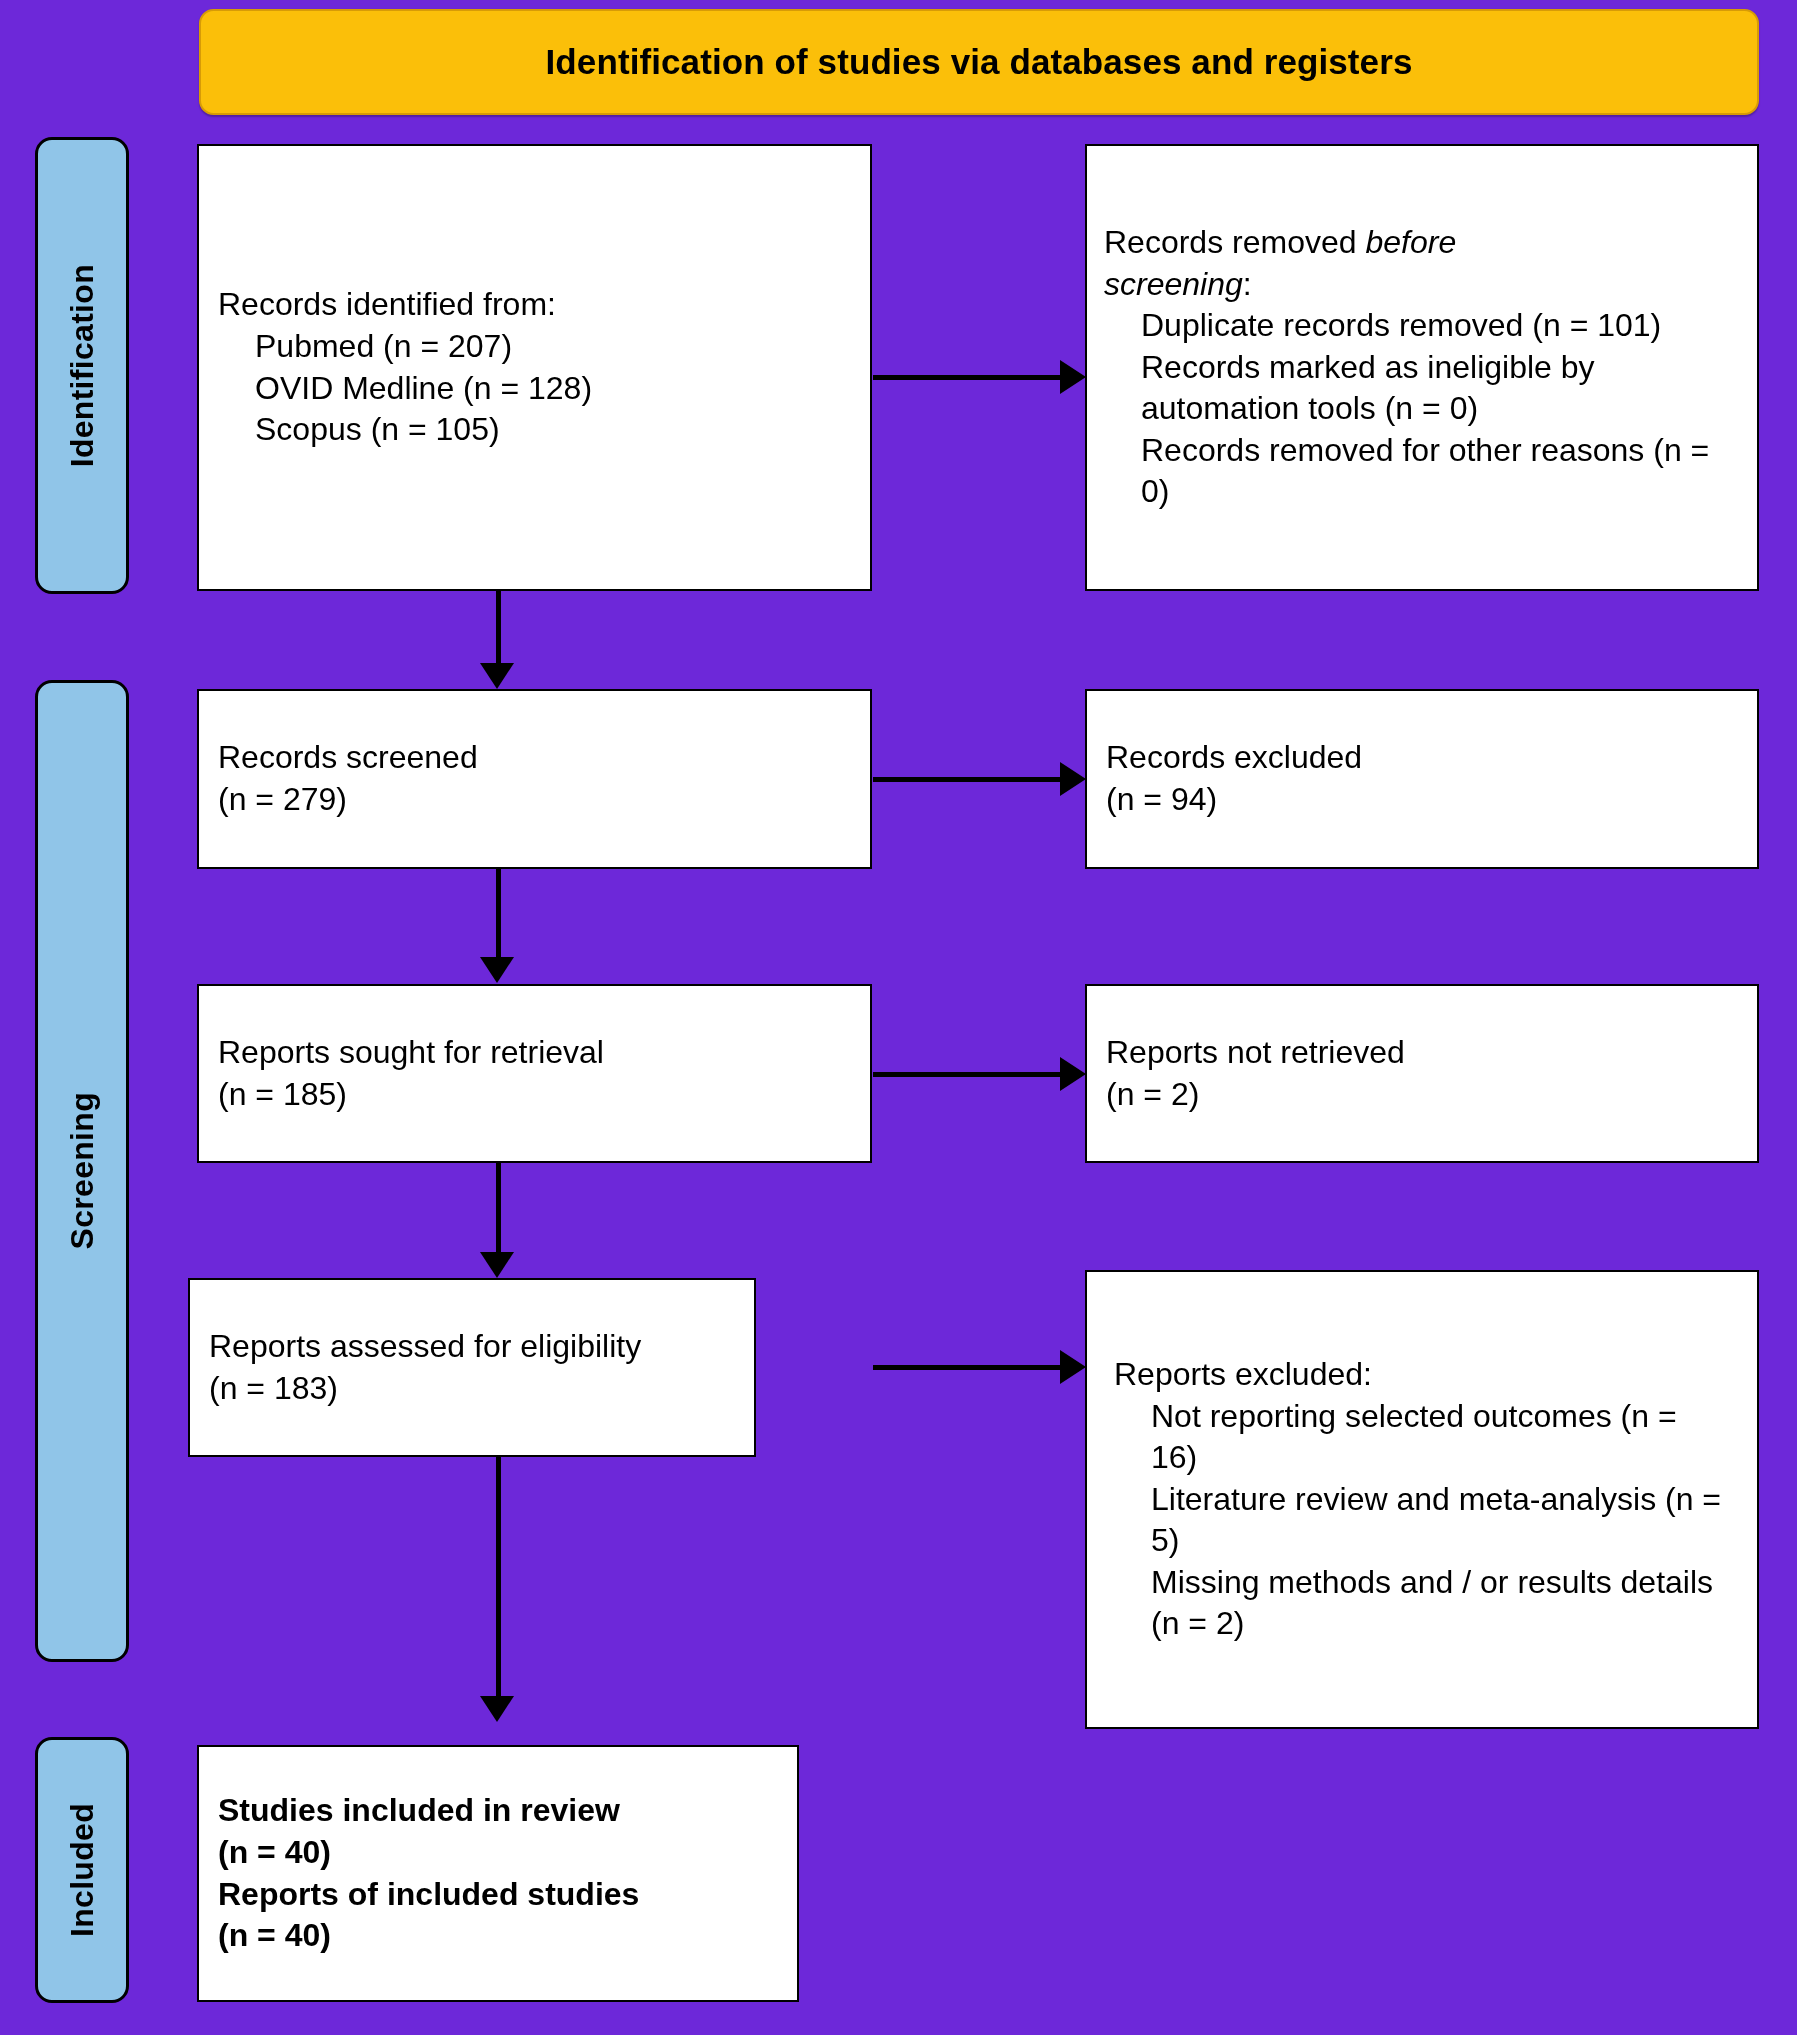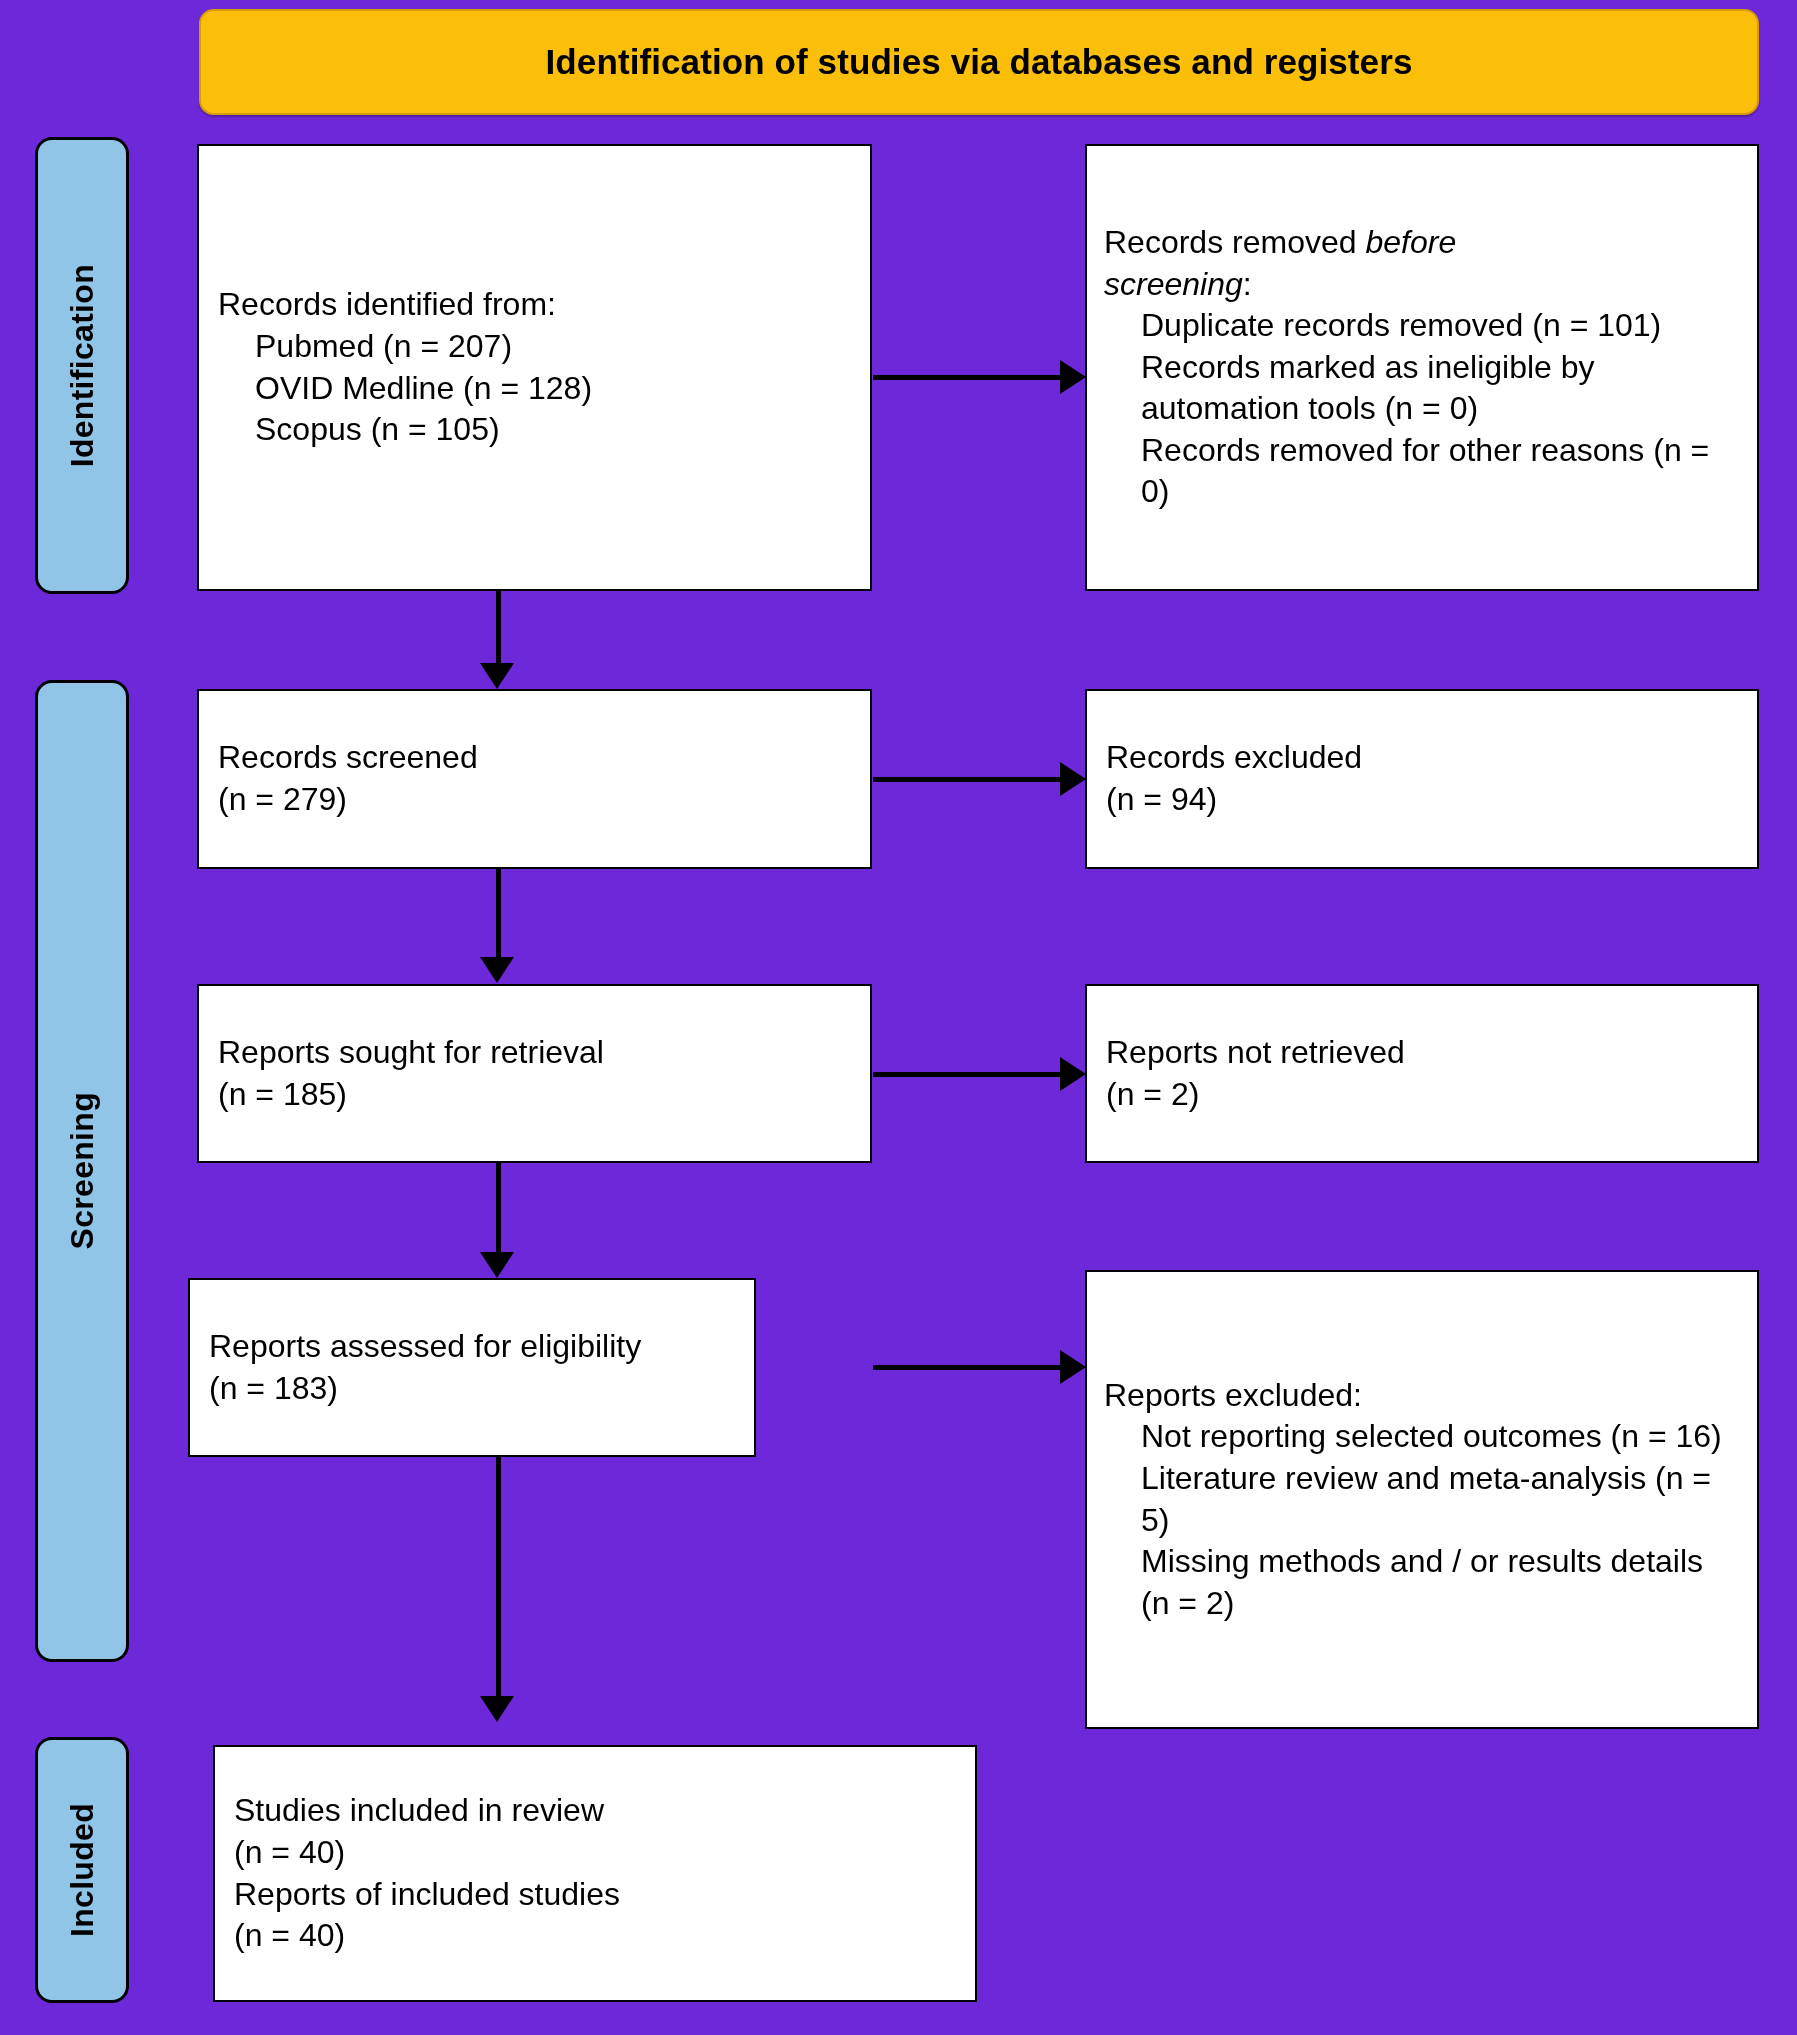--- a/index.html
+++ b/index.html
@@ -180,31 +180,31 @@
   <div class="vhead" style="left:480px;top:1252px;"></div>
 
   <div class="fbox" style="left:188px;top:1278px;width:568px;height:179px;">
     <p>Reports assessed for eligibility</p>
     <p>(n = 183)</p>
   </div>
 
   <div class="hline" style="left:873px;top:1365px;width:193px;"></div>
   <div class="hhead" style="left:1060px;top:1350px;"></div>
 
-  <div class="fbox" style="left:1085px;top:1270px;width:674px;height:459px;padding:0 17px;">
+  <div class="fbox" style="left:1085px;top:1270px;width:674px;height:459px;padding:0 27px;">
     <p>Reports excluded:</p>
     <p class="hang">Not reporting selected outcomes (n = 16)</p>
     <p class="hang">Literature review and meta-analysis (n = 5)</p>
     <p class="hang">Missing methods and / or results details (n = 2)</p>
   </div>
 
   <div class="vline" style="left:496px;top:1457px;width:4.5px;height:241px;"></div>
   <div class="vhead" style="left:480px;top:1696px;"></div>
 
-  <div class="fbox" style="left:213px;top:1745px;width:764px;height:257px;">
+  <div class="fbox" style="left:197px;top:1745px;width:602px;height:257px;font-weight:bold;">
     <p>Studies included in review</p>
     <p>(n = 40)</p>
     <p>Reports of included studies</p>
     <p>(n = 40)</p>
   </div>
 
 </div>
 
 
 </body></html>

